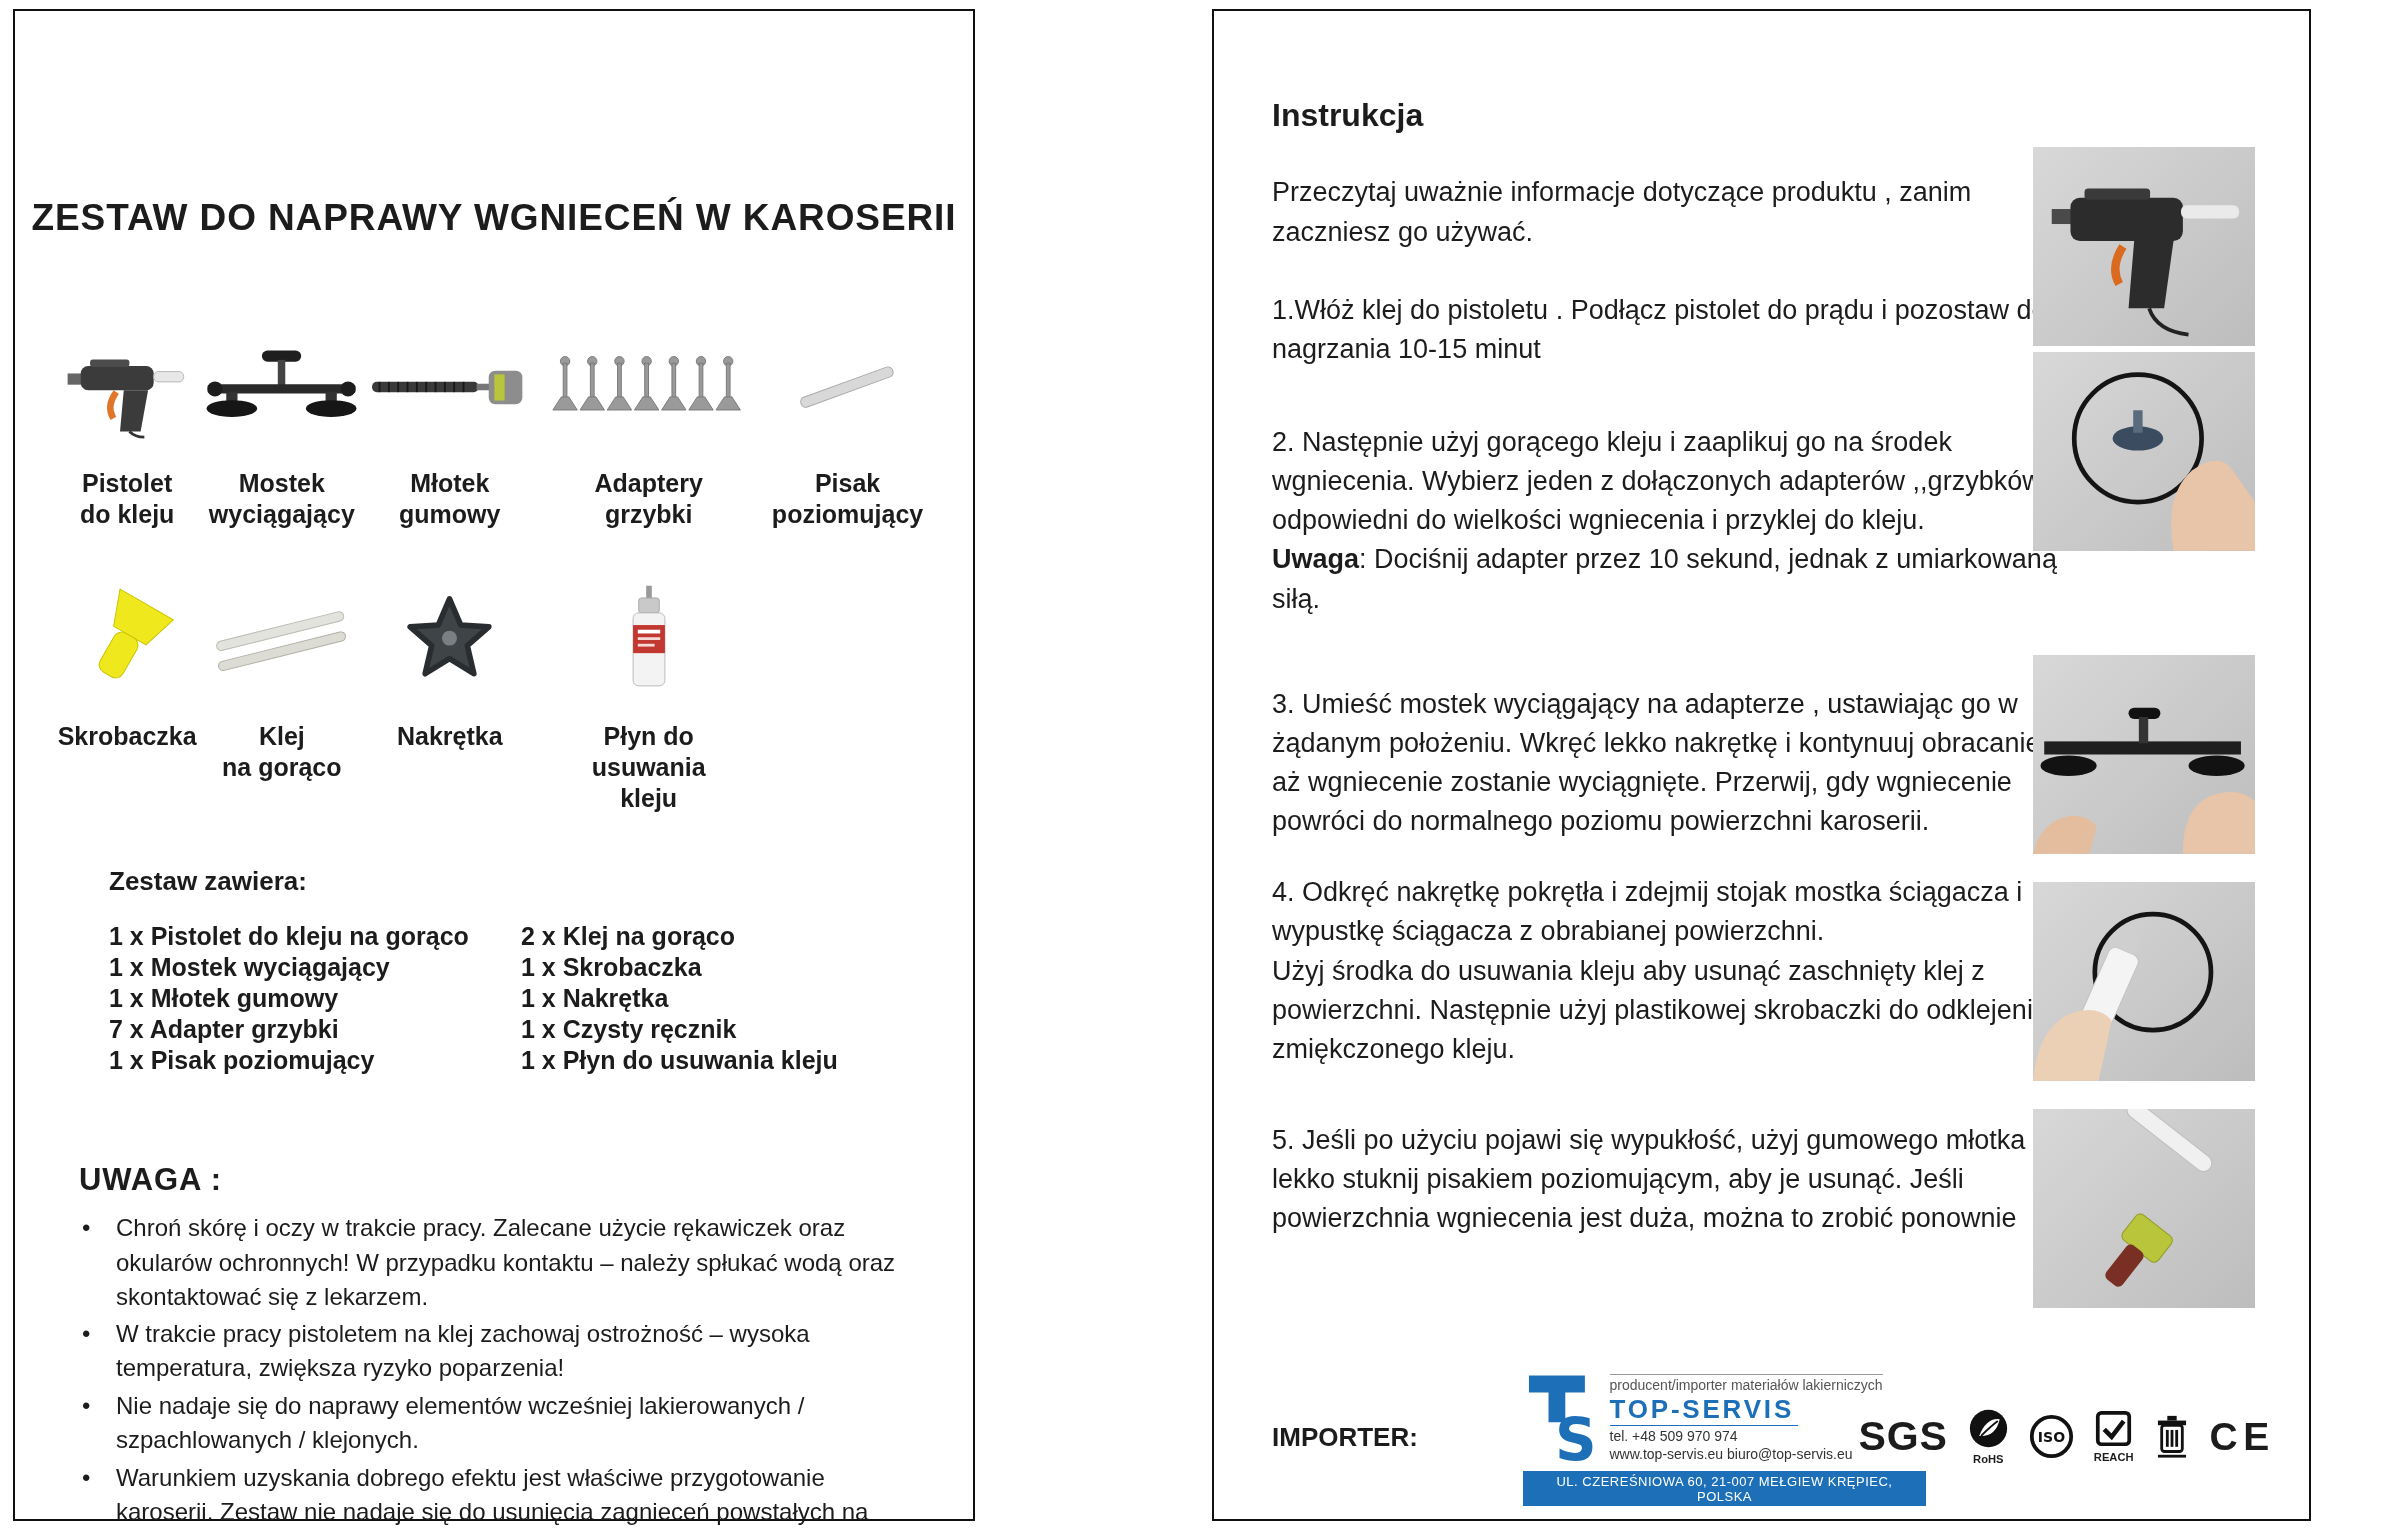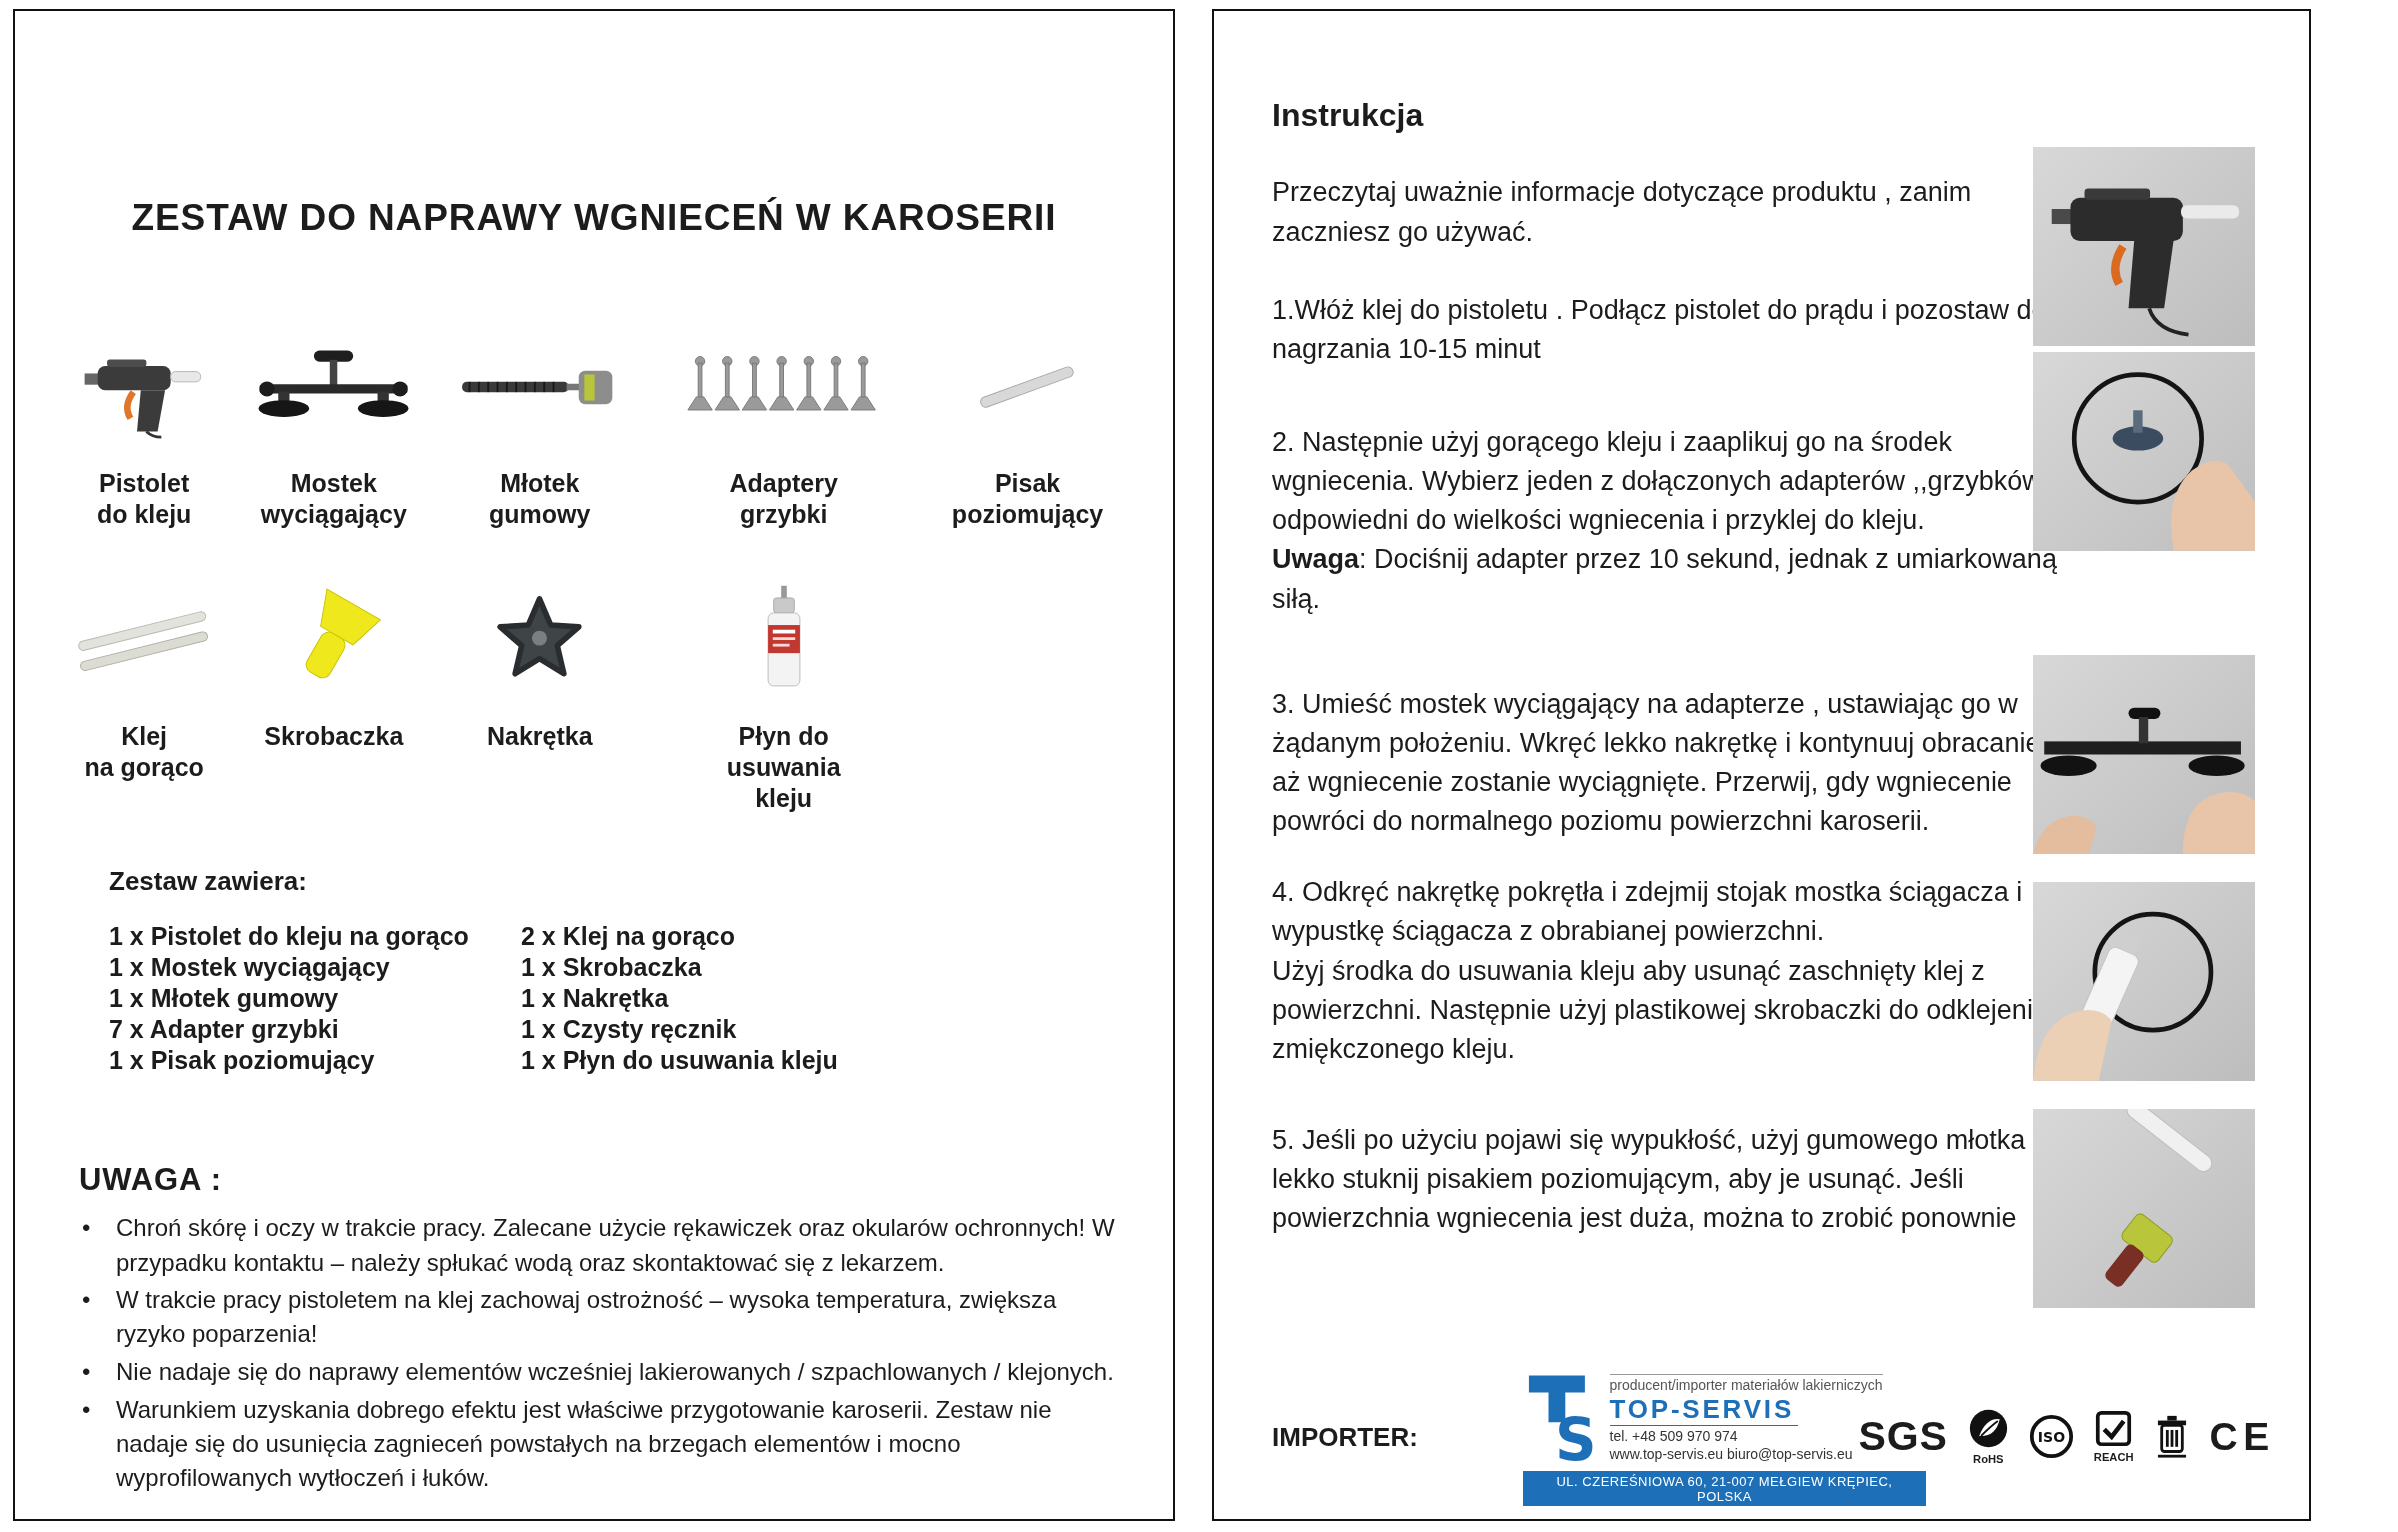--- a/index.html
+++ b/index.html
@@ -1,18 +1,18 @@
 <!DOCTYPE html>
 <html style="font-size:15px"><head>
 <meta charset="utf-8">
 <style>
   * { margin:0; padding:0; box-sizing:border-box; }
   html,body { width:2399px; height:1533px; background:#ffffff; font-family:"Liberation Sans", sans-serif; color:#1c1c1c; }
   .page { position:absolute; top:9.4px; height:1512px; background:#ffffff; border:2.8px solid #111; }
-  .page-left  { left:13px;   width:1162px; }
+  .page-left  { left:13px;   width:962px; }
   .page-right { left:1212px; width:1099px; }
 
   
   .lp-title { margin-top:186px; text-align:center; font-size:37px; font-weight:bold; letter-spacing:0.9px; }
   .tool-grid { display:grid; grid-template-columns:17% 18% 20% 25% 20%; padding:0 37px; }
   .tool-grid.row1 { margin-top:77px; }
   .tool-grid.row2 { margin-top:39px; }
   .tool-cell { display:flex; flex-direction:column; align-items:center; }
   .tool-icon { height:142px; display:flex; align-items:center; justify-content:center; }
   .tool-label { margin-top:9.4px; font-weight:bold; font-size:25px; line-height:1.25; text-align:center; white-space:pre-line; }
@@ -177,38 +177,38 @@
         </svg>
       </div>
       <div class="tool-label">Pisak
 poziomujący</div>
     </div>
   </div>
 
   <div class="tool-grid row2">
     <div class="tool-cell">
       <div class="tool-icon">
-        <svg width="150" height="84" viewBox="0 0 160 90">
-          <rect x="8" y="30" width="140" height="10" rx="5" fill="#e3e3dd" stroke="#b9b9b0" transform="rotate(-14 80 35)"></rect>
-          <rect x="10" y="52" width="140" height="10" rx="5" fill="#dddcd4" stroke="#b0afa6" transform="rotate(-14 80 57)"></rect>
-        </svg>
-      </div>
-      <div class="tool-label">Klej
-na gorąco</div>
-    </div>
-    <div class="tool-cell">
-      <div class="tool-icon">
         <svg width="112" height="108" viewBox="0 0 120 115">
           <g transform="rotate(30 60 58)">
             <path d="M26 14 L92 14 L80 52 L40 52 Z" fill="#efe81c" stroke="#c9c200"></path>
             <rect x="46" y="52" width="28" height="48" rx="9" fill="#efe81c" stroke="#c9c200"></rect>
           </g>
         </svg>
       </div>
       <div class="tool-label">Skrobaczka</div>
+    </div>
+    <div class="tool-cell">
+      <div class="tool-icon">
+        <svg width="150" height="84" viewBox="0 0 160 90">
+          <rect x="8" y="30" width="140" height="10" rx="5" fill="#e3e3dd" stroke="#b9b9b0" transform="rotate(-14 80 35)"></rect>
+          <rect x="10" y="52" width="140" height="10" rx="5" fill="#dddcd4" stroke="#b0afa6" transform="rotate(-14 80 57)"></rect>
+        </svg>
+      </div>
+      <div class="tool-label">Klej
+na gorąco</div>
     </div>
     <div class="tool-cell">
       <div class="tool-icon">
         <svg width="103" height="94" viewBox="0 0 110 100">
           <polygon points="55,6 67,34 97,36 74,56 81,86 55,70 29,86 36,56 13,36 43,34" fill="#3f4447" stroke="#2a2d2f" stroke-linejoin="round" stroke-width="6"></polygon>
           <circle cx="55" cy="48" r="8" fill="#7a7f83"></circle>
         </svg>
       </div>
       <div class="tool-label">Nakrętka</div>
     </div>

